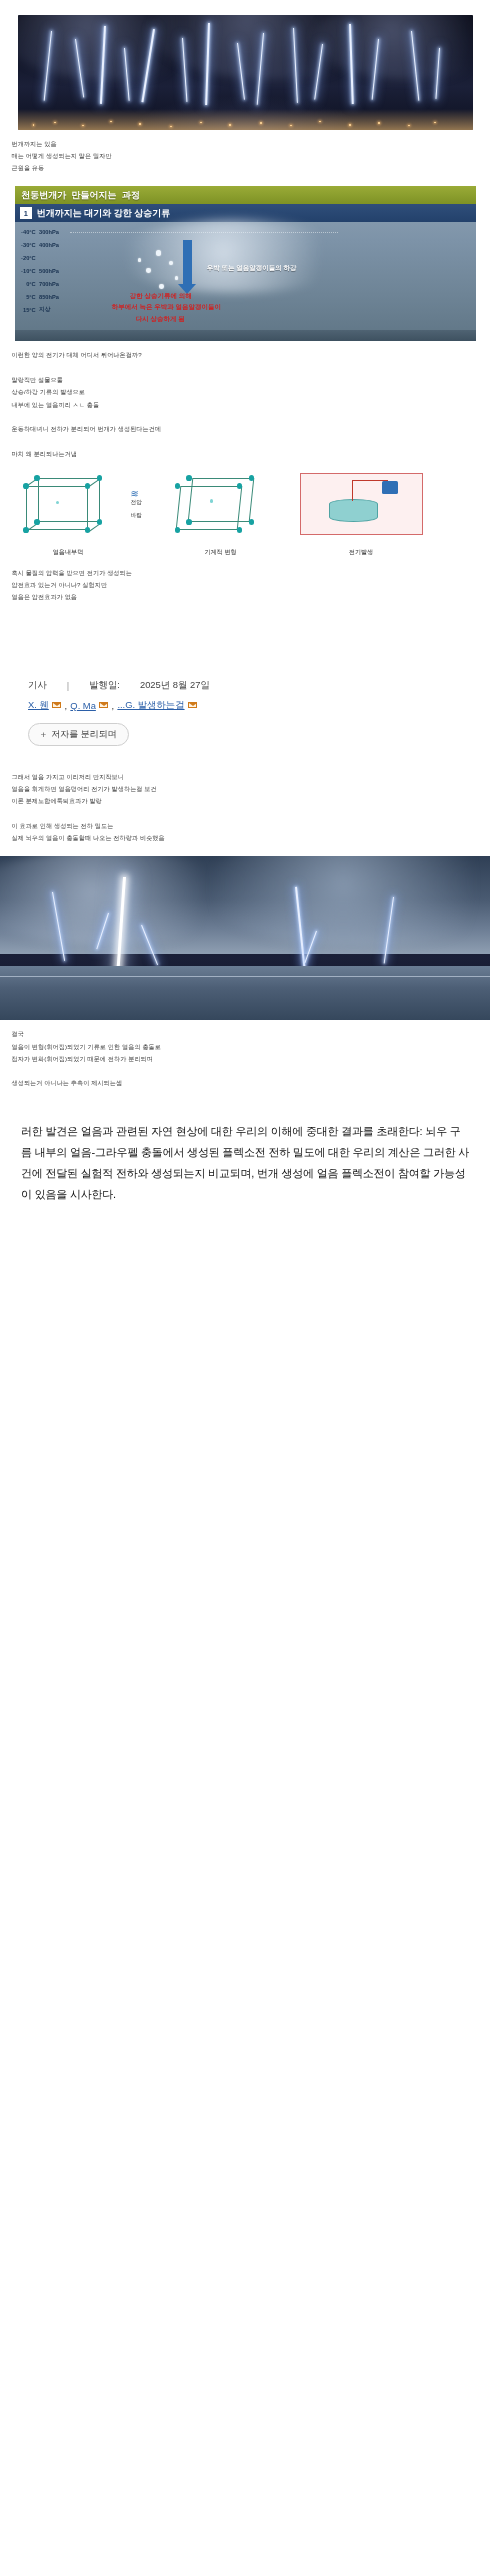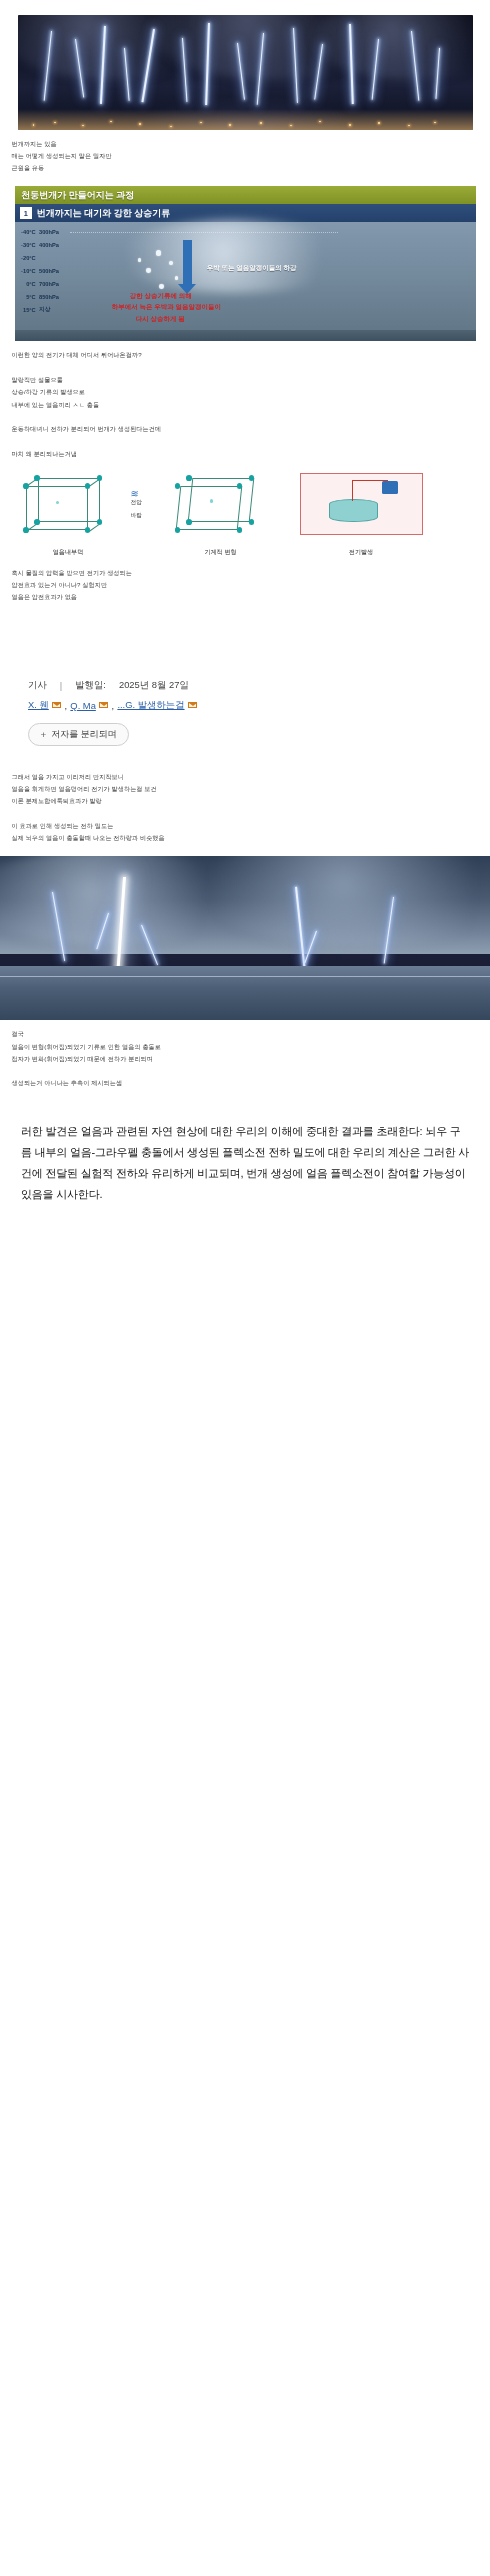--- a/index.html
+++ b/index.html
@@ -92,20 +92,21 @@
     background: linear-gradient(180deg, #9aab37 0%, #7e9225 100%);
     display: flex;
     align-items: center;
     padding-left: 6.5px;
   }
   .info-title-bar span {
     color: #ffffff;
     font-size: 9px;
     font-weight: bold;
     text-shadow: 0 0.8px 0.8px rgba(0,0,0,0.35);
+    font-family: Liberation Mono, monospace;
   }
   .info-sub-bar {
     position: absolute;
     top: 18px; left: 0; right: 0;
     height: 18px;
     background: linear-gradient(180deg, #2f4e7a 0%, #23416b 100%);
     display: flex;
     align-items: center;
     padding-left: 4.9px;
   }
@@ -255,21 +256,21 @@
   
   .article-block {
     padding: 0 28px;
   }
   .meta-row {
     font-size: 9.4px;
     color: #444;
     margin-bottom: 6.5px;
     display: flex;
     align-items: center;
-    gap: 13px;
+    gap: 20px;
   }
   .meta-row .sep { color: #999; }
   .article-title {
     font-size: 15.5px;
     font-weight: bold;
     color: #0d0d0d;
     letter-spacing: -0.3px;
     margin-bottom: 9.8px;
   }
   .authors {
@@ -568,18 +569,18 @@
   <div class="caption-block">
     <div class="caption-line">결국</div>
     <div class="caption-line">얼음이 변형(휘어짐)되었기 기류로 인한 얼음의 충돌로</div>
     <div class="caption-line">접자가 변화(휘어짐)되었기 때문에 전하가 분리되며</div>
     <div class="caption-line" style="height:12.3px;">&nbsp;</div>
     <div class="caption-line">생성되는거 아니나는 추측이 제시되는셈</div>
   </div>
 
   <div class="spacer-lg"></div>
 
-  <div class="body-para">러한 발견은 얼음과 관련된 자연 현상에 대한 우리의 이해에 중대한 결과를 초래한다: 뇌우 구름 내부의 얼음-그라우펠 충돌에서 생성된 플렉소전 전하 밀도에 대한 우리의 계산은 그러한 사건에 전달된 실험적 전하와 유리하게 비교되며, 번개 생성에 얼음 플렉소전이 참여할 가능성이 있음을 시사한다.</div>
+  <div class="body-para">러한 발견은 얼음과 관련된 자연 현상에 대한 우리의 이해에 중대한 결과를 초래한다: 뇌우 구름 내부의 얼음-그라우펠 충돌에서 생성된 플렉소전 전하 밀도에 대한 우리의 계산은 그러한 사건에 전달된 실험적 전하와 생성되는지 비교되며, 번개 생성에 얼음 플렉소전이 참여할 가능성이 있음을 시사한다.</div>
 
   <div class="spacer-lg"></div>
 
 </div>
 
 
 </body></html>

